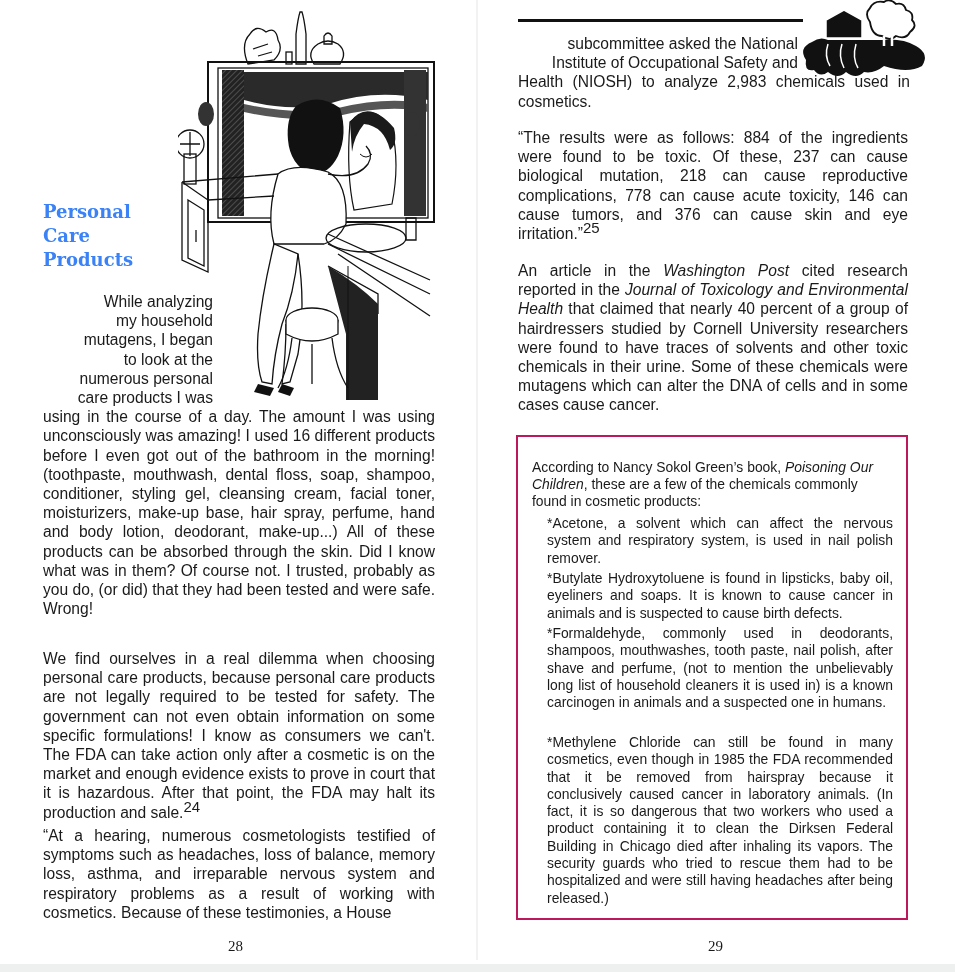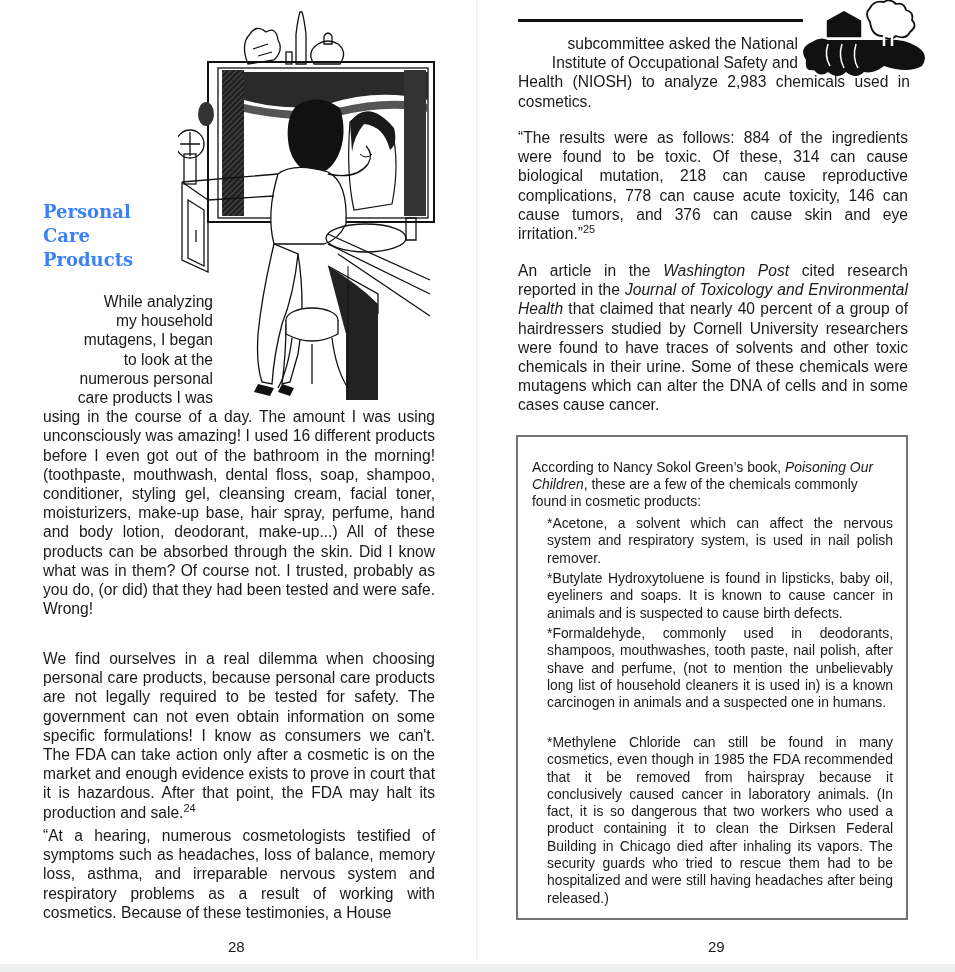--- a/index.html
+++ b/index.html
@@ -17,35 +17,35 @@
   .heading {
     position: absolute; left: 43px; top: 200px; width: 140px;
     font-family: "DejaVu Serif", serif; font-weight: bold; font-size: 18px; line-height: 24px; color: #3b82f6;
   }
   .illus { position: absolute; left: 178px; top: 4px; width: 262px; height: 400px; }
   .lp1 { position: absolute; left: 43px; top: 292px; width: 392px; }
   .lp1 .wrap-line { display: block; width: 170px; text-align: right; }
   .lp2 { position: absolute; left: 43px; top: 636px; width: 392px; margin-top: 13px; }
   .lp3 { position: absolute; left: 43px; top: 826px; width: 392px; }
   .page-num {
-    position: absolute; top: 938px; font-family: Liberation Sans, sans-serif; font-size: 15px; color: #1a1a1a;
+    position: absolute; top: 938px; font-family: Liberation Serif, serif; font-size: 15px; color: #1a1a1a;
   }
   .pn-left { left: 228px; }
   .pn-right { left: 230px; }
 
   .rule { position: absolute; left: 40px; top: 19px; width: 285px; height: 3px; background: #111; }
   .logo { position: absolute; left: 320px; top: 0px; width: 140px; height: 82px; }
   .rp1 { position: absolute; left: 40px; top: 34px; width: 392px; }
   .rp1 .short { display: block; width: 280px; text-align: right; }
   .rp2 { position: absolute; left: 40px; top: 128px; width: 390px; }
   .rp3 { position: absolute; left: 40px; top: 261px; width: 390px; }
-  sup { font-size: 11px; line-height: 0; vertical-align: 6px; }
+  sup { font-size: 15px; line-height: 0; vertical-align: 6px; }
   .box {
     position: absolute; left: 38px; top: 435px; width: 392px; height: 485px;
-    border: 2px solid #737373; box-sizing: border-box;
+    border: 2px solid #be185d; box-sizing: border-box;
   }
   .box-intro { position: absolute; left: 14px; top: 22px; width: 362px; font-size: 13.9px; line-height: 16.9px; text-align: left; margin: 0; }
   .box-item { position: absolute; left: 29px; width: 346px; font-size: 13.9px; line-height: 17.3px; text-align: justify; margin: 0; }
   .bi1 { top: 78px; }
   .bi2 { top: 133px; }
   .bi3 { top: 188px; }
   .bi4 { top: 297px; }
   i { font-style: italic; }
 </style>
 </head>
@@ -157,21 +157,21 @@
     <path d="M86 36 L86 46 M94 36 L94 46" stroke="#fff" stroke-width="2.5"></path>
     <path d="M30 44 Q26 56 32 66 M44 44 Q40 56 46 68 M58 44 Q54 58 60 68" fill="none" stroke="#fff" stroke-width="1.5"></path>
   </svg>
 
   <p class="body-text rp1">
     <span class="short">subcommittee asked the National</span>
     <span class="short">Institute of Occupational Safety and</span>
     <span>Health (NIOSH) to analyze 2,983 chemicals used in cosmetics.</span>
   </p>
 
-  <p class="body-text rp2"><span>“The results were as follows: 884 of the ingredients were found to be toxic. Of these, 314 can cause biological mutation, 218 can cause reproductive complications, 778 can cause acute toxicity, 146 can cause tumors, and 376 can cause skin and eye irritation.”</span><sup>25</sup></p>
+  <p class="body-text rp2"><span>“The results were as follows: 884 of the ingredients were found to be toxic. Of these, 237 can cause biological mutation, 218 can cause reproductive complications, 778 can cause acute toxicity, 146 can cause tumors, and 376 can cause skin and eye irritation.”</span><sup>25</sup></p>
 
   <p class="body-text rp3"><span>An article in the </span><i>Washington Post</i><span> cited research reported in the </span><i>Journal of Toxicology and Environmental Health</i><span> that claimed that nearly 40 percent of a group of hairdressers studied by Cornell University researchers were found to have traces of solvents and other toxic chemicals in their urine. Some of these chemicals were mutagens which can alter the DNA of cells and in some cases cause cancer.</span></p>
 
   <div class="box">
     <p class="box-intro"><span>According to Nancy Sokol Green’s book, </span><i>Poisoning Our Children</i><span>, these are a few of the chemicals commonly found in cosmetic products:</span></p>
     <p class="box-item bi2">*Butylate Hydroxytoluene is found in lipsticks, baby oil, eyeliners and soaps. It is known to cause cancer in animals and is suspected to cause birth defects.</p>
     <p class="box-item bi1">*Acetone, a solvent which can affect the nervous system and respiratory system, is used in nail polish remover.</p>
     <p class="box-item bi3">*Formaldehyde, commonly used in deodorants, shampoos, mouthwashes, tooth paste, nail polish, after shave and perfume, (not to mention the unbelievably long list of household cleaners it is used in) is a known carcinogen in animals and a suspected one in humans.</p>
     <p class="box-item bi4">*Methylene Chloride can still be found in many cosmetics, even though in 1985 the FDA recommended that it be removed from hairspray because it conclusively caused cancer in laboratory animals. (In fact, it is so dangerous that two workers who used a product containing it to clean the Dirksen Federal Building in Chicago died after inhaling its vapors. The security guards who tried to rescue them had to be hospitalized and were still having headaches after being released.)</p>
   </div>

